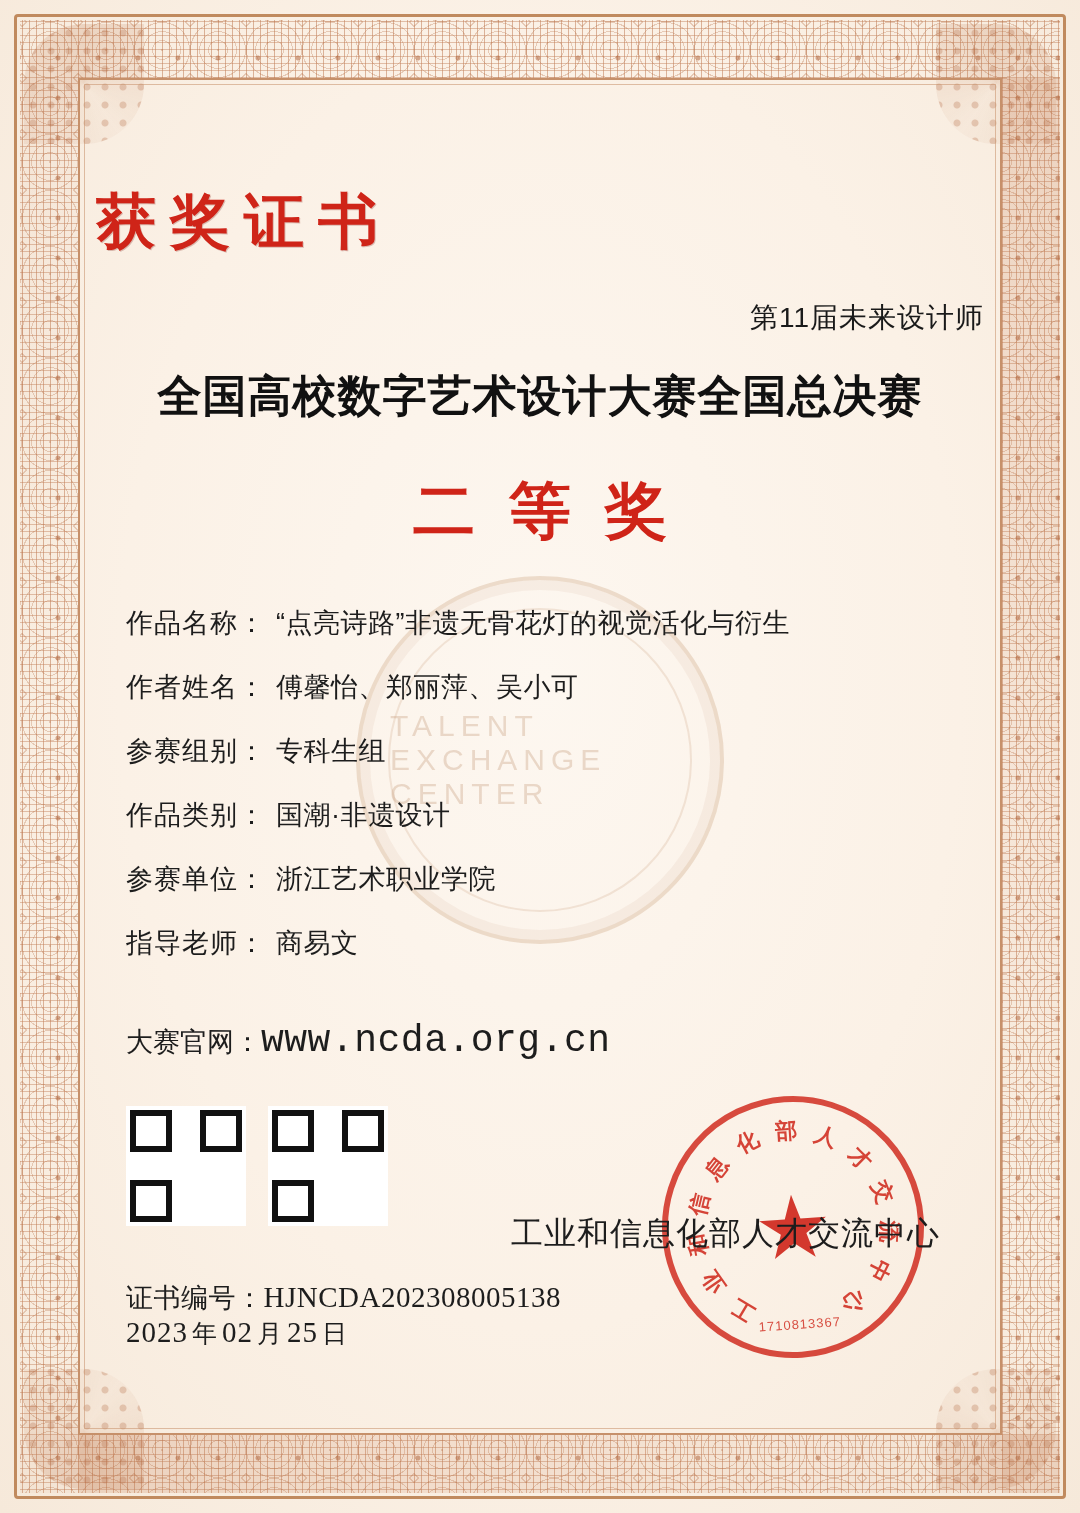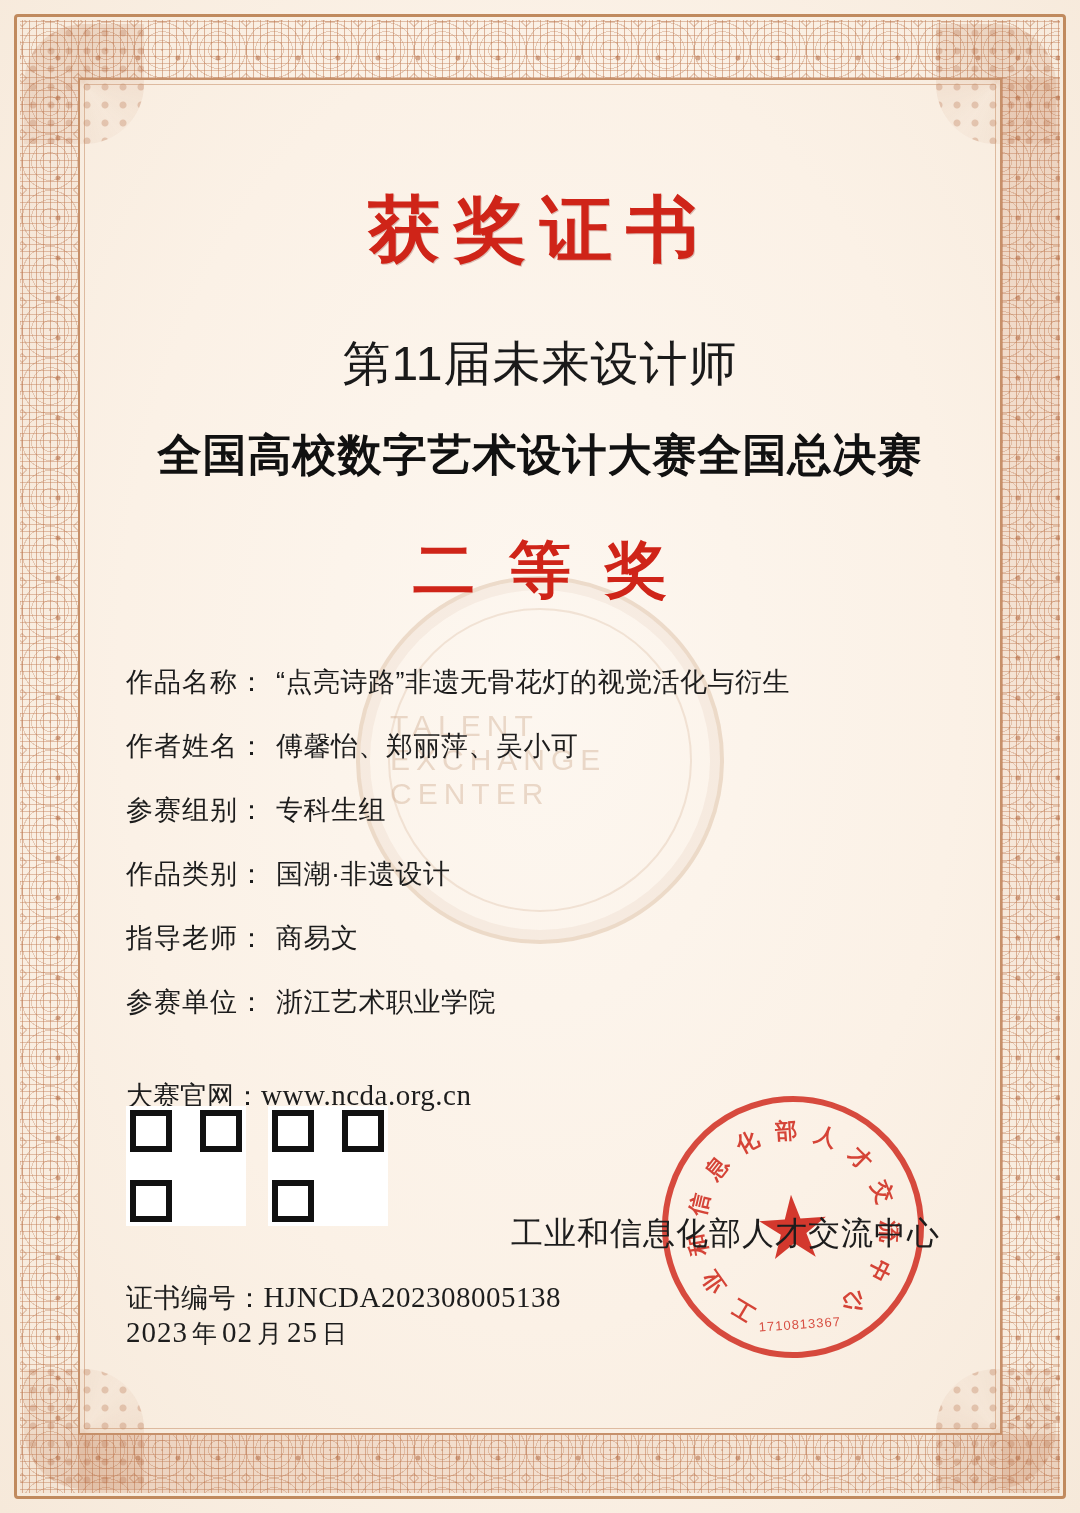--- a/index.html
+++ b/index.html
@@ -130,33 +130,33 @@
   }
 
   
   .content {
     position: absolute;
     left: 96px; right: 96px; top: 96px; bottom: 96px;
   }
 
   .title {
     margin-top: 86px;
-    text-align: center;
+    text-align: left;
     font-family: Liberation Serif, serif;
     font-weight: bold;
-    font-size: 72px;
+    font-size: 60px;
     letter-spacing: 14px;
     color: #cf2418;
     text-shadow: 1px 1px 0 rgba(120,20,10,0.25);
   }
 
   .subtitle1 {
-    margin-top: 54px;
-    text-align: center;
-    font-size: 48px;
+    margin-top: 36px;
+    text-align: right;
+    font-size: 28px;
     color: #1a1a1a;
     letter-spacing: 1px;
   }
   .subtitle2 {
     margin-top: 30px;
     text-align: center;
     font-size: 44px;
     font-weight: bold;
     color: #111;
     letter-spacing: 1px;
@@ -193,22 +193,22 @@
     letter-spacing: 0.5px;
   }
 
   .website-row {
     margin-top: 58px;
     padding-left: 30px;
     font-size: 27px;
     color: #1d1d1d;
   }
   .website-row .url {
-    font-family: Liberation Serif, serif;
-    font-size: 29px;
+    font-family: Liberation Mono, monospace;
+    font-size: 38px;
     letter-spacing: 0.5px;
   }
 
   
   .qr-wrap {
     position: absolute;
     left: 30px;
     top: 1010px;
     display: flex;
     gap: 22px;
@@ -363,26 +363,26 @@
       </div>
       <div class="field-row">
         <span class="field-label">参赛组别：</span>
         <span class="field-value">专科生组</span>
       </div>
       <div class="field-row">
         <span class="field-label">作品类别：</span>
         <span class="field-value">国潮·非遗设计</span>
       </div>
       <div class="field-row">
+        <span class="field-label">参赛单位：</span>
+        <span class="field-value">浙江艺术职业学院</span>
+      </div>
+      <div class="field-row">
         <span class="field-label">指导老师：</span>
         <span class="field-value">商易文</span>
-      </div>
-      <div class="field-row">
-        <span class="field-label">参赛单位：</span>
-        <span class="field-value">浙江艺术职业学院</span>
       </div>
     </div>
 
     <div class="website-row">
       <span>大赛官网：</span><span class="url">www.ncda.org.cn</span>
     </div>
 
     <div class="qr-wrap">
       <div class="qr">
           <span class="eye-bl"></span>

